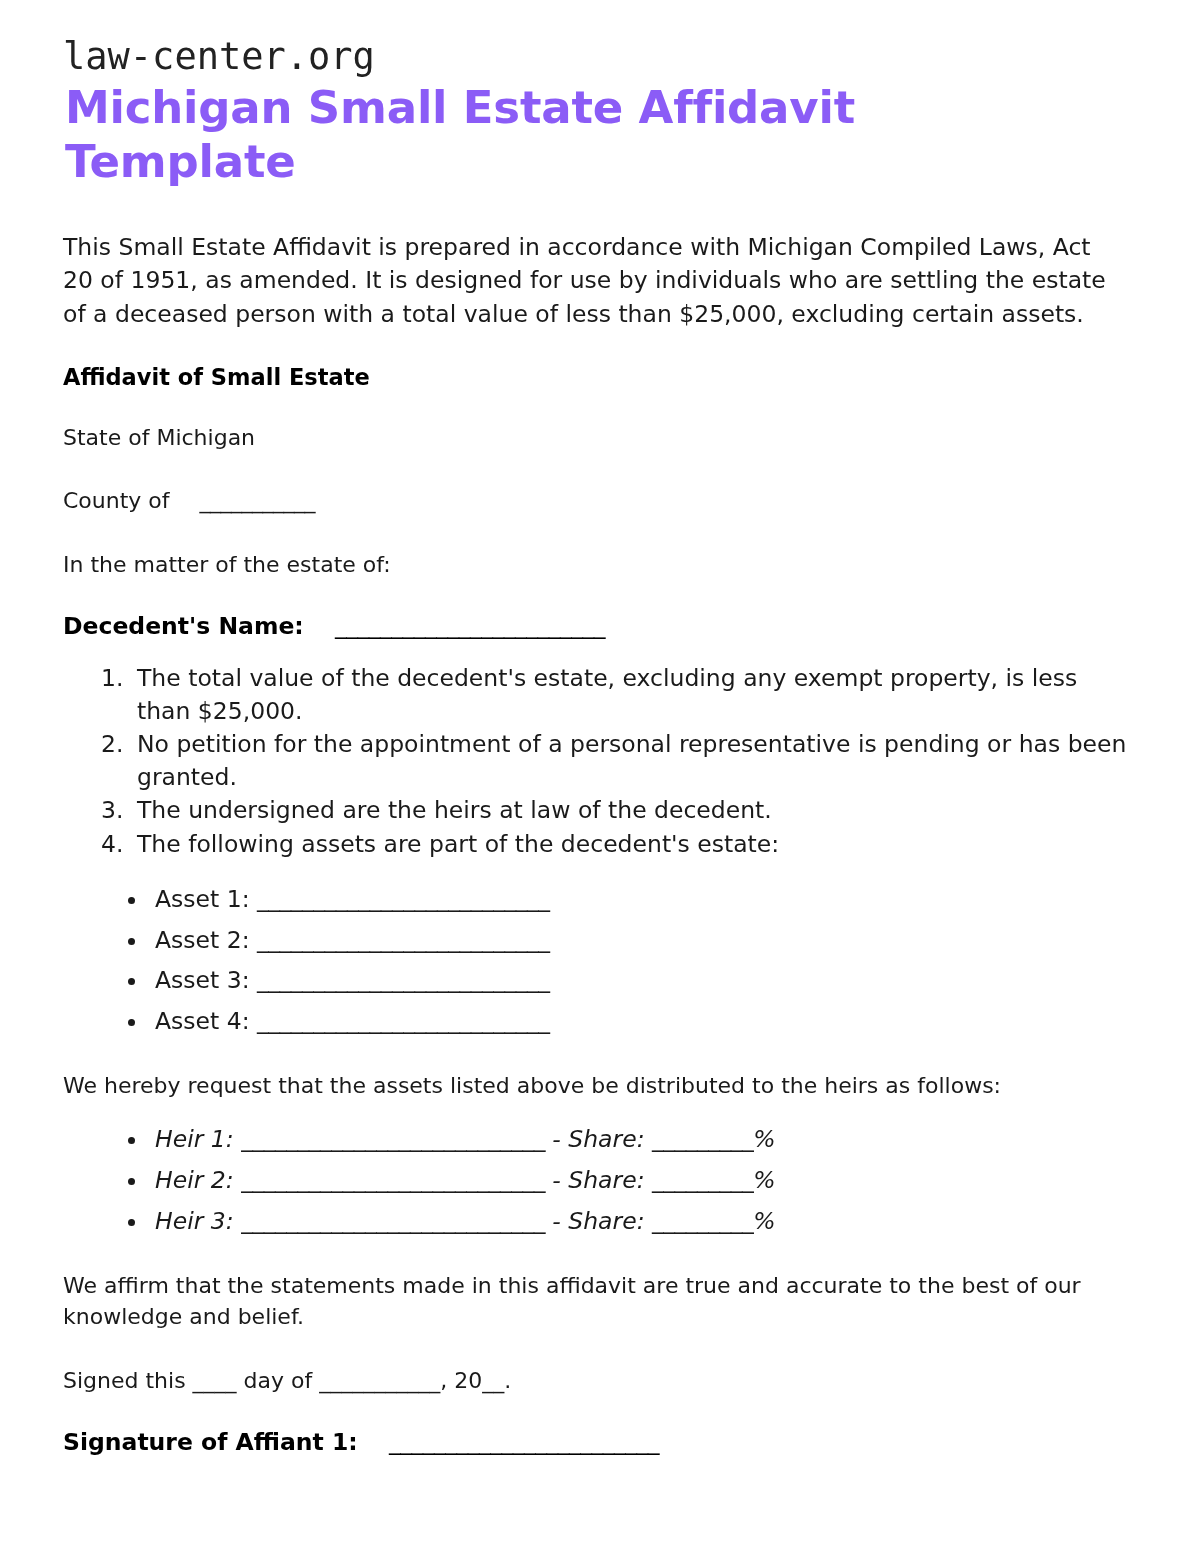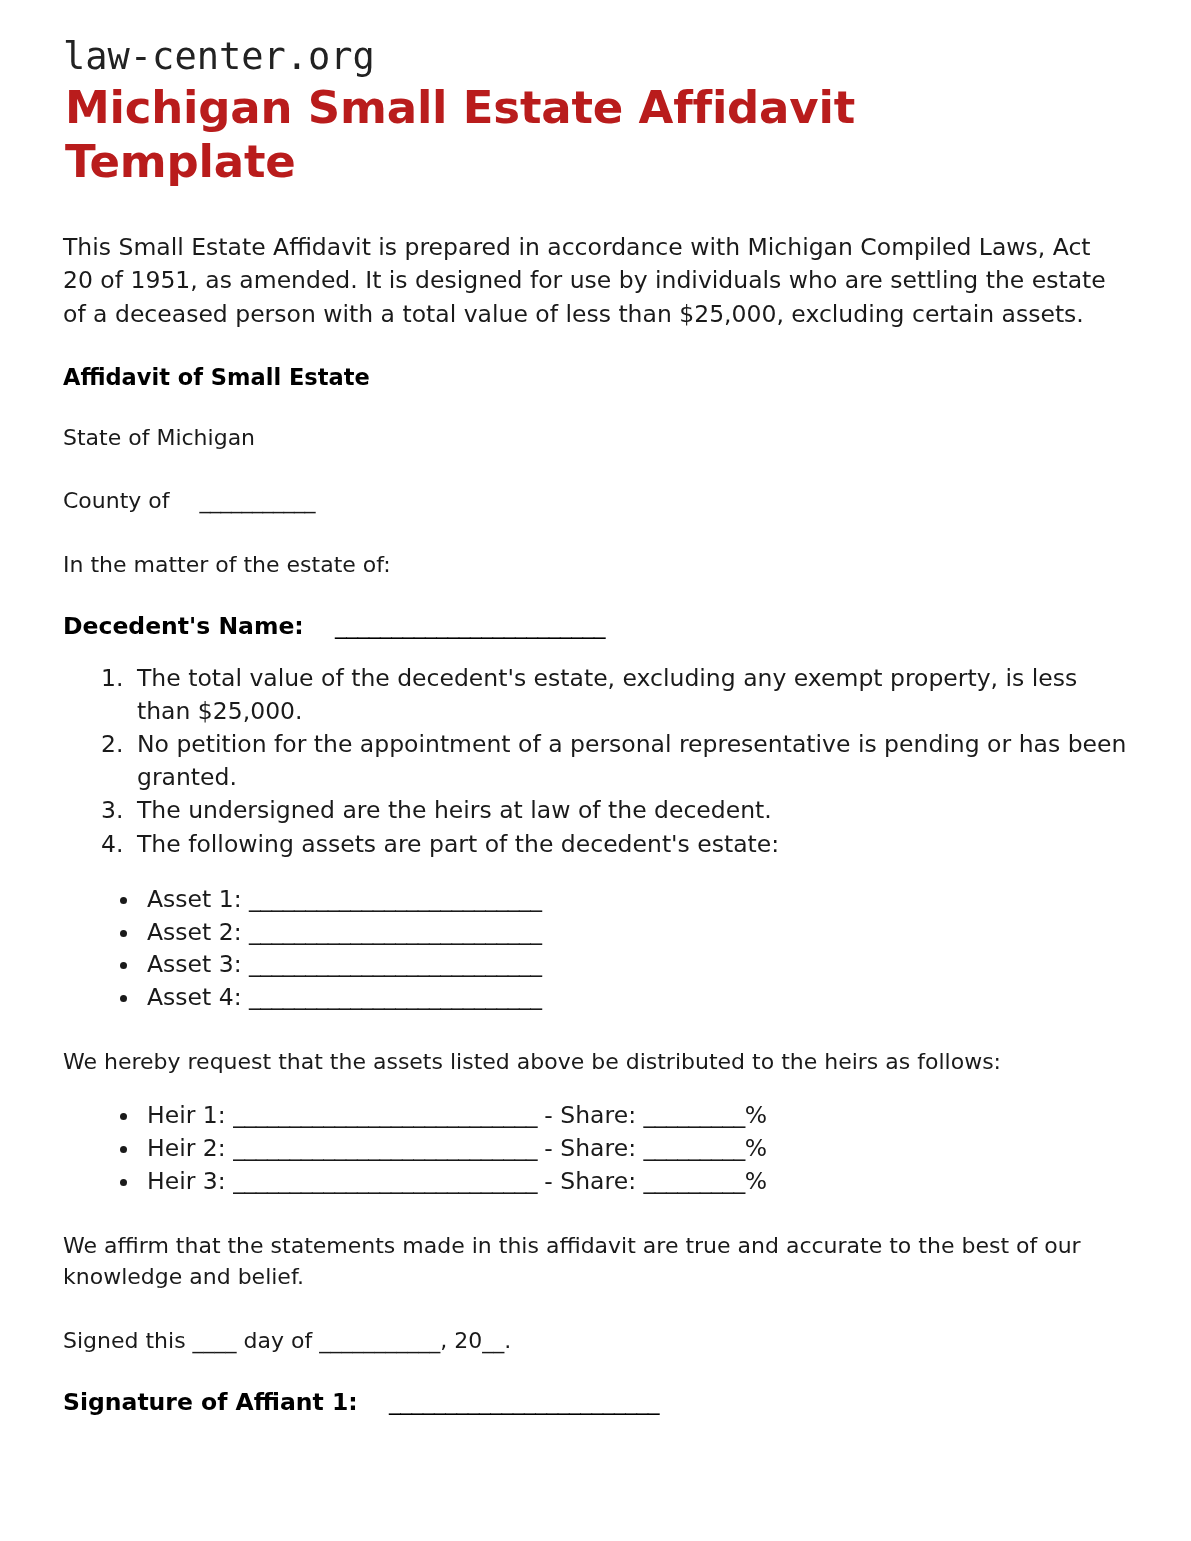--- a/index.html
+++ b/index.html
@@ -30,21 +30,21 @@
     margin: 0 0 6px 0;
     padding-left: 0px;
   }
   .doc-title {
     font-family: "DejaVu Sans", sans-serif;
     font-weight: bold;
     font-size: 45px;
     line-height: 1.19;
     margin: 0 0 0 0;
     padding-left: 2px;
-    color: #b91c1c;
+    color: #8b5cf6;
     letter-spacing: -0.2px;
     max-width: 880px;
   }
   .intro {
     font-size: 23.5px;
     line-height: 1.42;
     margin: 43px 0 0 0;
     max-width: 1058px;
     color: #1a1a1a;
   }
@@ -76,22 +76,22 @@
   }
   ol.claims li { margin: 0 0 0 0; padding-left: 6px; max-width: 990px; }
   ul.blanks {
     font-size: 23.5px;
     line-height: 1.40;
     margin: 22px 0 0 0;
     padding-left: 78px;
     color: #1a1a1a;
     list-style-type: disc;
   }
-  ul.blanks li { margin: 0; padding-left: 6px; white-space: nowrap; }
-  ul.blanks.heirs { margin-top: 22px; }
+  ul.blanks li { margin: 8px; padding-left: 6px; white-space: nowrap; }
+  ul.blanks.heirs { margin-top: 22px; font-style: italic; }
   .lead-blank { letter-spacing: -0.5px; font-family: "DejaVu Sans", sans-serif; }
 </style>
 </head>
 <body>
 
 <div class="page">
 
   <div class="site-logo">law-center.org</div>
 
   <h1 class="doc-title">Michigan Small Estate Affidavit Template</h1>

